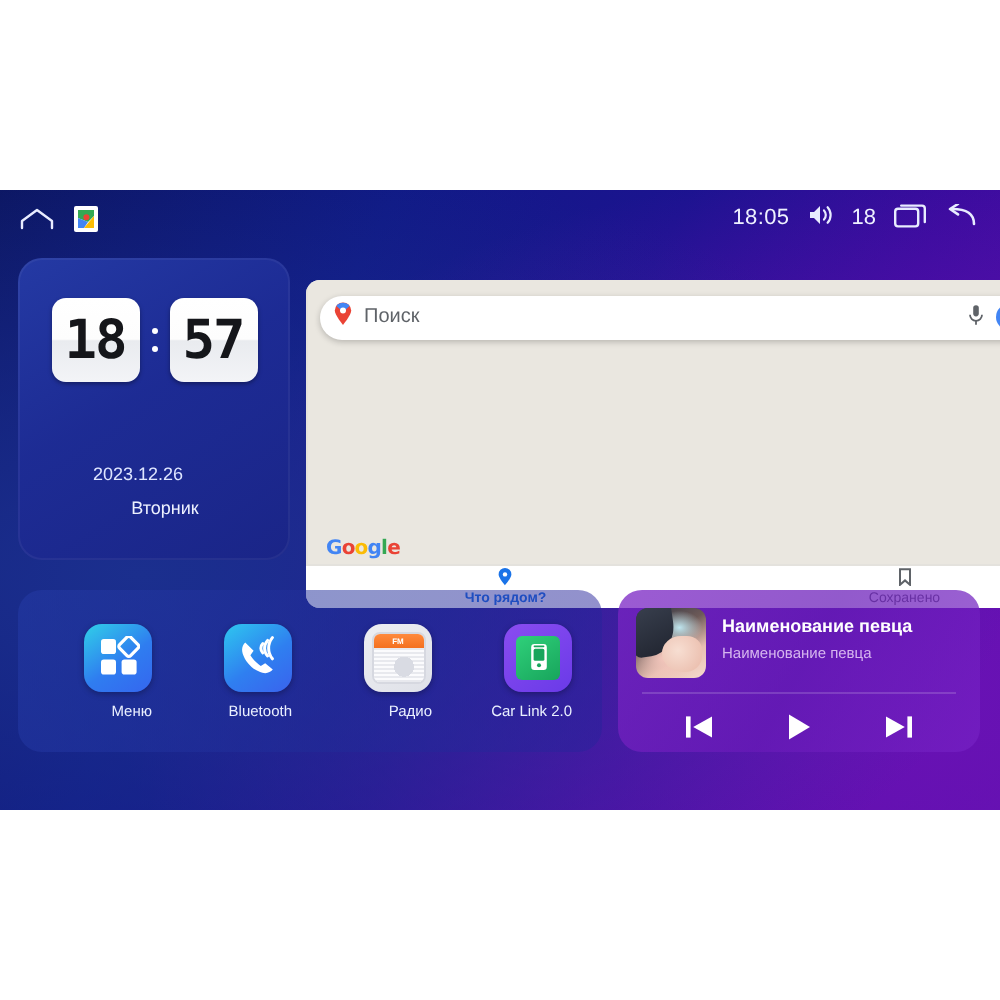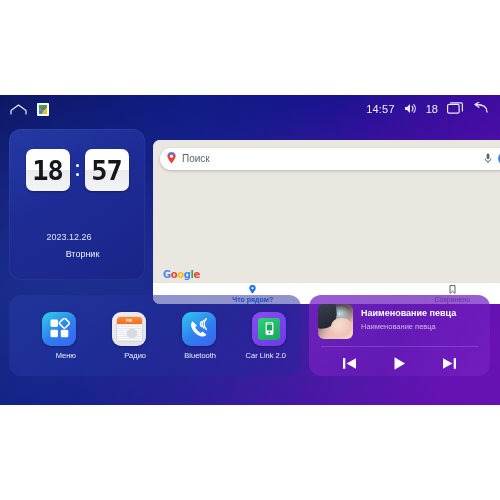--- a/index.html
+++ b/index.html
@@ -342,21 +342,21 @@
       <span class="gmaps-notif">
         <svg width="8" height="9" viewBox="0 0 8 9">
           <path d="M0 0 H8 V3 L5 6 L0 4 Z" fill="#34a853"></path>
           <path d="M0 4 L5 6 L3 9 H0 Z" fill="#4285f4"></path>
           <path d="M8 3 V9 H3 L8 3 Z" fill="#fbbc05"></path>
           <circle cx="4.2" cy="3.6" r="1.5" fill="#ea4335"></circle>
         </svg>
       </span>
     </div>
     <div class="right">
-      <span class="clock-txt">14:57</span>
+      <span class="clock-txt">18:05</span>
       <span>
         <svg width="13" height="11" viewBox="0 0 13 11">
           <path d="M1 4 H3 L6 1 V10 L3 7 H1 Z" fill="#e8ecff"></path>
           <path d="M8 3.2 A3.4 3.4 0 0 1 8 7.8" fill="none" stroke="#e8ecff" stroke-width="1.1" stroke-linecap="round"></path>
           <path d="M9.8 1.6 A5.8 5.8 0 0 1 9.8 9.4" fill="none" stroke="#e8ecff" stroke-width="1.1" stroke-linecap="round"></path>
         </svg>
       </span>
       <span class="batt-txt">18</span>
       <span>
         <svg width="16" height="12" viewBox="0 0 16 12">
@@ -473,39 +473,39 @@
           <rect x="1.5" y="11.8" width="7.5" height="7.5" rx="1.4" fill="#ffffff"></rect>
           <rect x="11.8" y="11.8" width="7.5" height="7.5" rx="1.4" fill="#ffffff"></rect>
           <rect x="11.5" y="1.3" width="7.8" height="7.8" rx="1.3" transform="rotate(45 15.4 5.2)" fill="none" stroke="#ffffff" stroke-width="1.6"></rect>
         </svg>
       </div>
       <span class="lbl">Меню</span>
     </div>
 
 
     <div class="app">
-      <div class="tile tile-radio">
-        <div class="radio-body">
-          <div class="radio-band">FM</div>
-          <div class="radio-grill"></div>
-        </div>
-      </div>
-      <span class="lbl">Радио</span>
-    </div>
-
-    <div class="app">
       <div class="tile tile-bt">
         <svg width="22" height="22" viewBox="0 0 22 22">
           <path d="M4.6 3.2 C3.2 4.6 2.6 6.6 3.4 9 C4.8 13.2 8.6 17.2 13.2 18.4 C15.4 19 17.2 18.2 18.4 16.8 L14.6 13.6 L12.4 15 C10.6 13.8 8.4 11.6 7.2 9.6 L8.8 7.4 Z" fill="#ffffff"></path>
           <path d="M13.4 8.4 A3.2 3.2 0 0 1 13.4 3.8" fill="none" stroke="#ffffff" stroke-width="1.5" stroke-linecap="round"></path>
           <path d="M15.8 10 A5.8 5.8 0 0 1 15.8 2.2" fill="none" stroke="#ffffff" stroke-width="1.5" stroke-linecap="round"></path>
           <path d="M18.2 11.4 A8.4 8.4 0 0 1 18.2 0.8" fill="none" stroke="#ffffff" stroke-width="1.5" stroke-linecap="round"></path>
         </svg>
       </div>
       <span class="lbl">Bluetooth</span>
+    </div>
+
+    <div class="app">
+      <div class="tile tile-radio">
+        <div class="radio-body">
+          <div class="radio-band">FM</div>
+          <div class="radio-grill"></div>
+        </div>
+      </div>
+      <span class="lbl">Радио</span>
     </div>
 
     <div class="app">
       <div class="tile tile-carlink">
         <div class="carlink-inner">
           <svg width="11" height="15" viewBox="0 0 11 15">
             <rect x="1.6" y="1" width="7.8" height="13" rx="1.6" fill="#ffffff"></rect>
             <rect x="2.8" y="3.4" width="5.4" height="6" rx="0.8" fill="#18a55c"></rect>
             <path d="M3.2 2.2 H7.8" stroke="#18a55c" stroke-width="0.8" stroke-linecap="round"></path>
             <circle cx="5.5" cy="11.6" r="1" fill="#18a55c"></circle>

